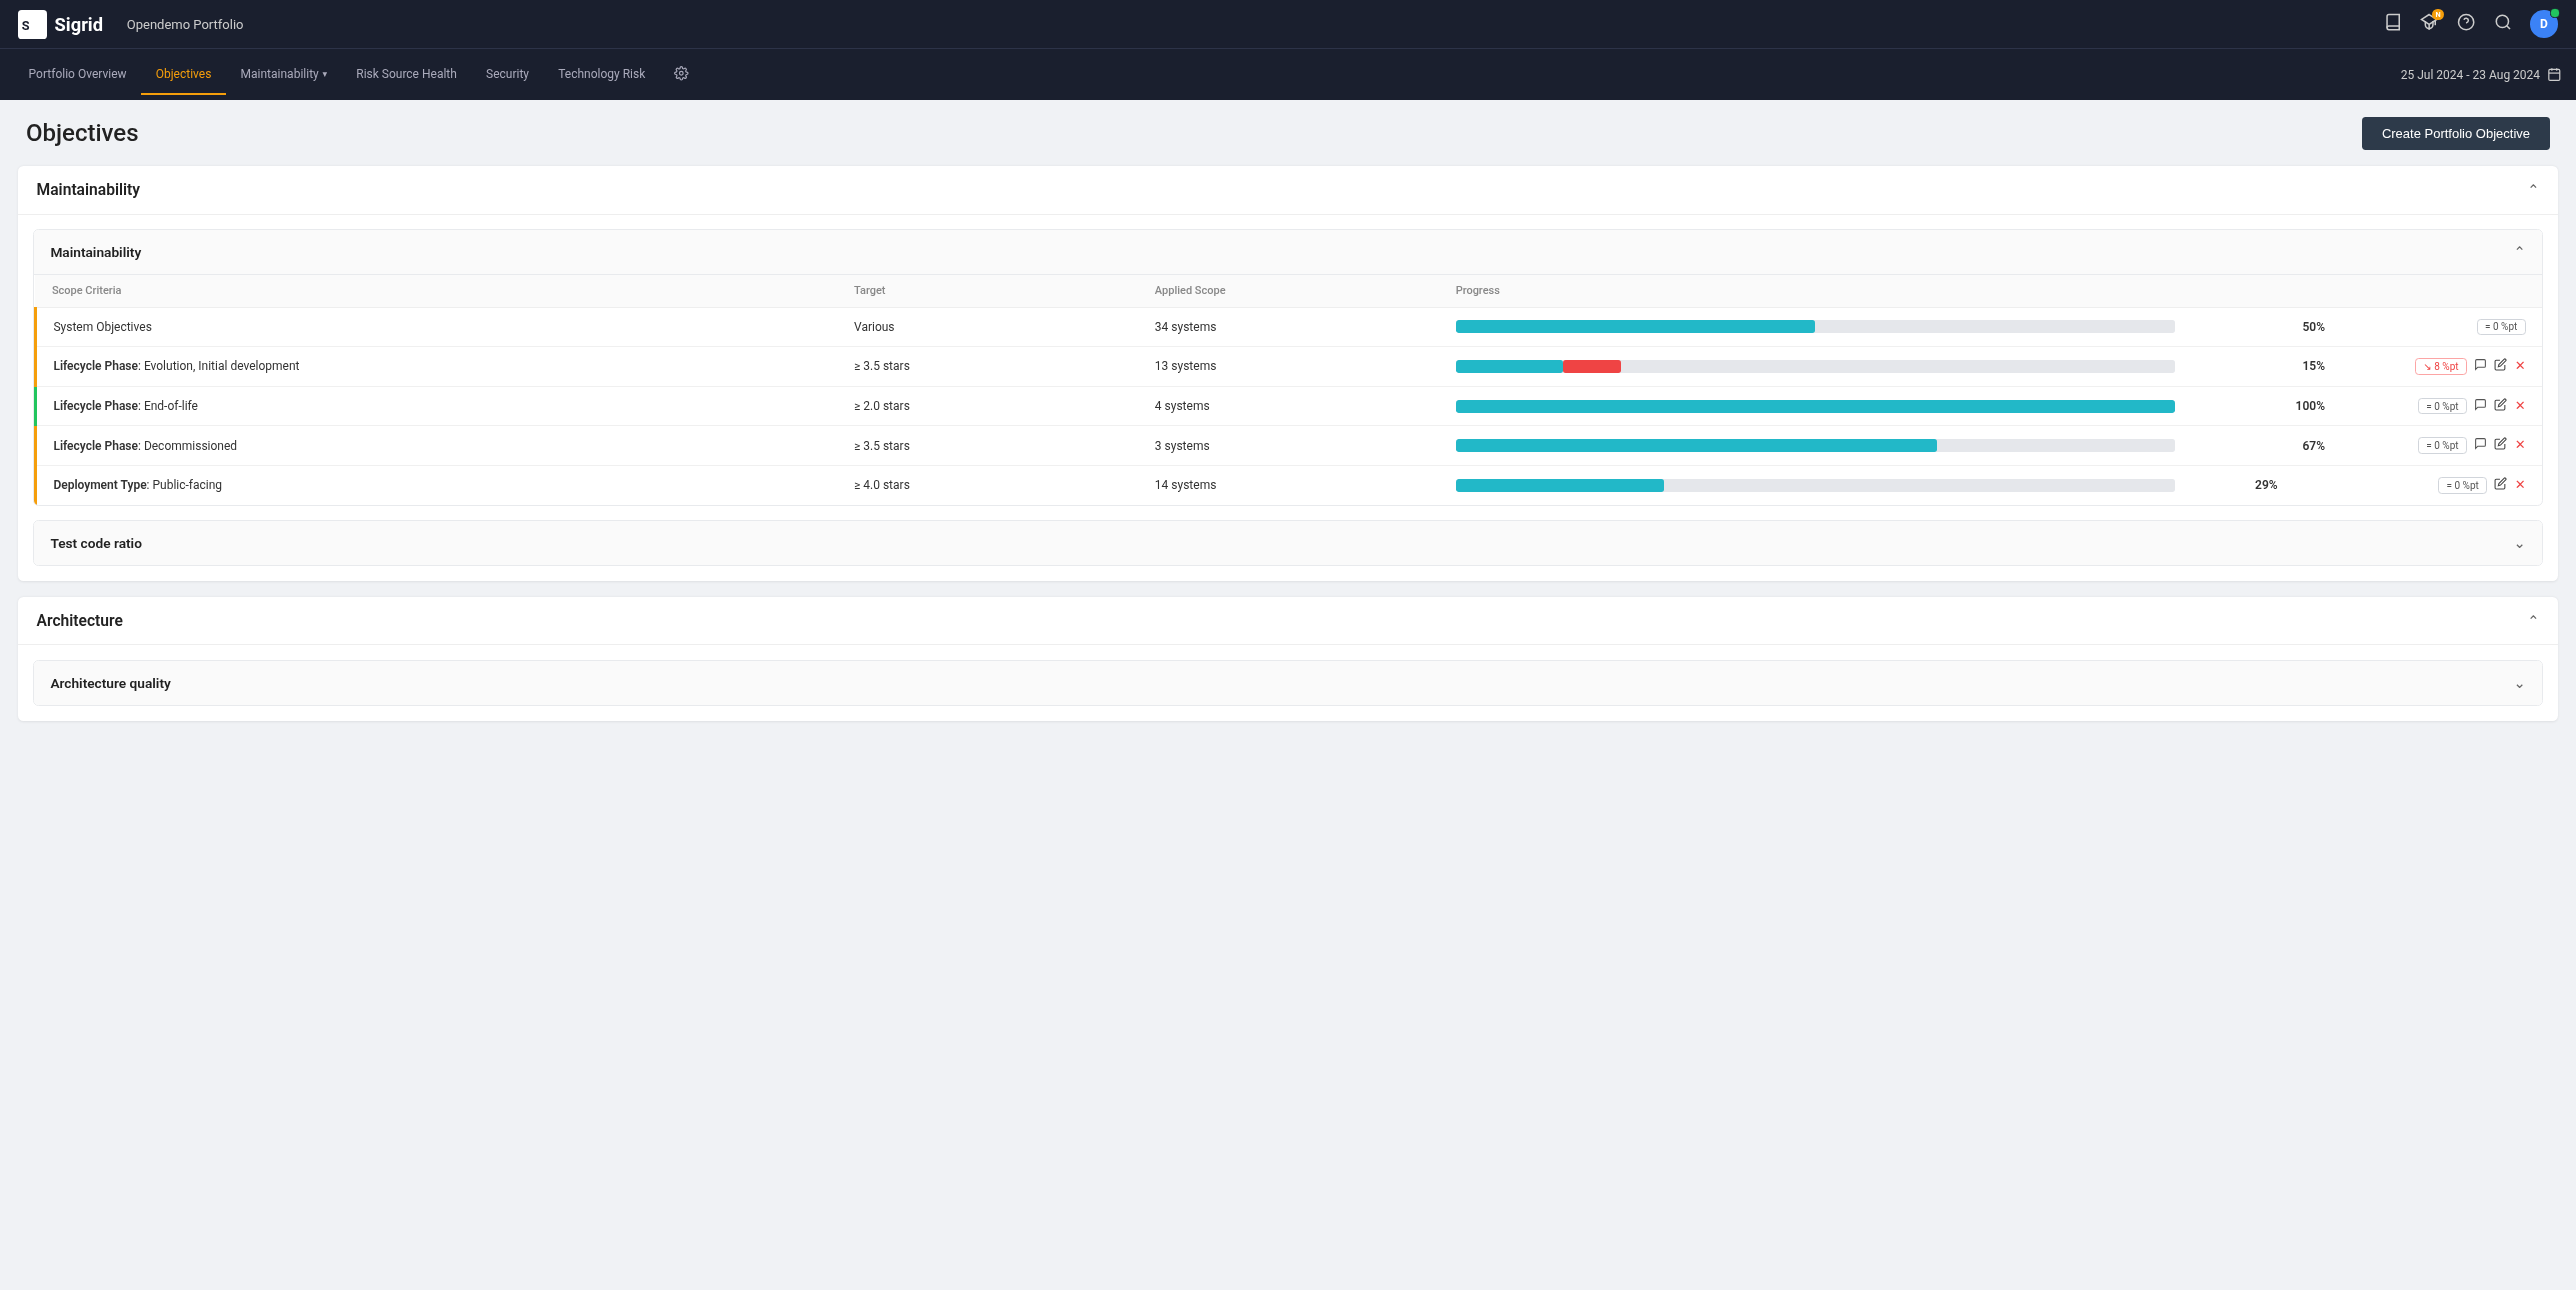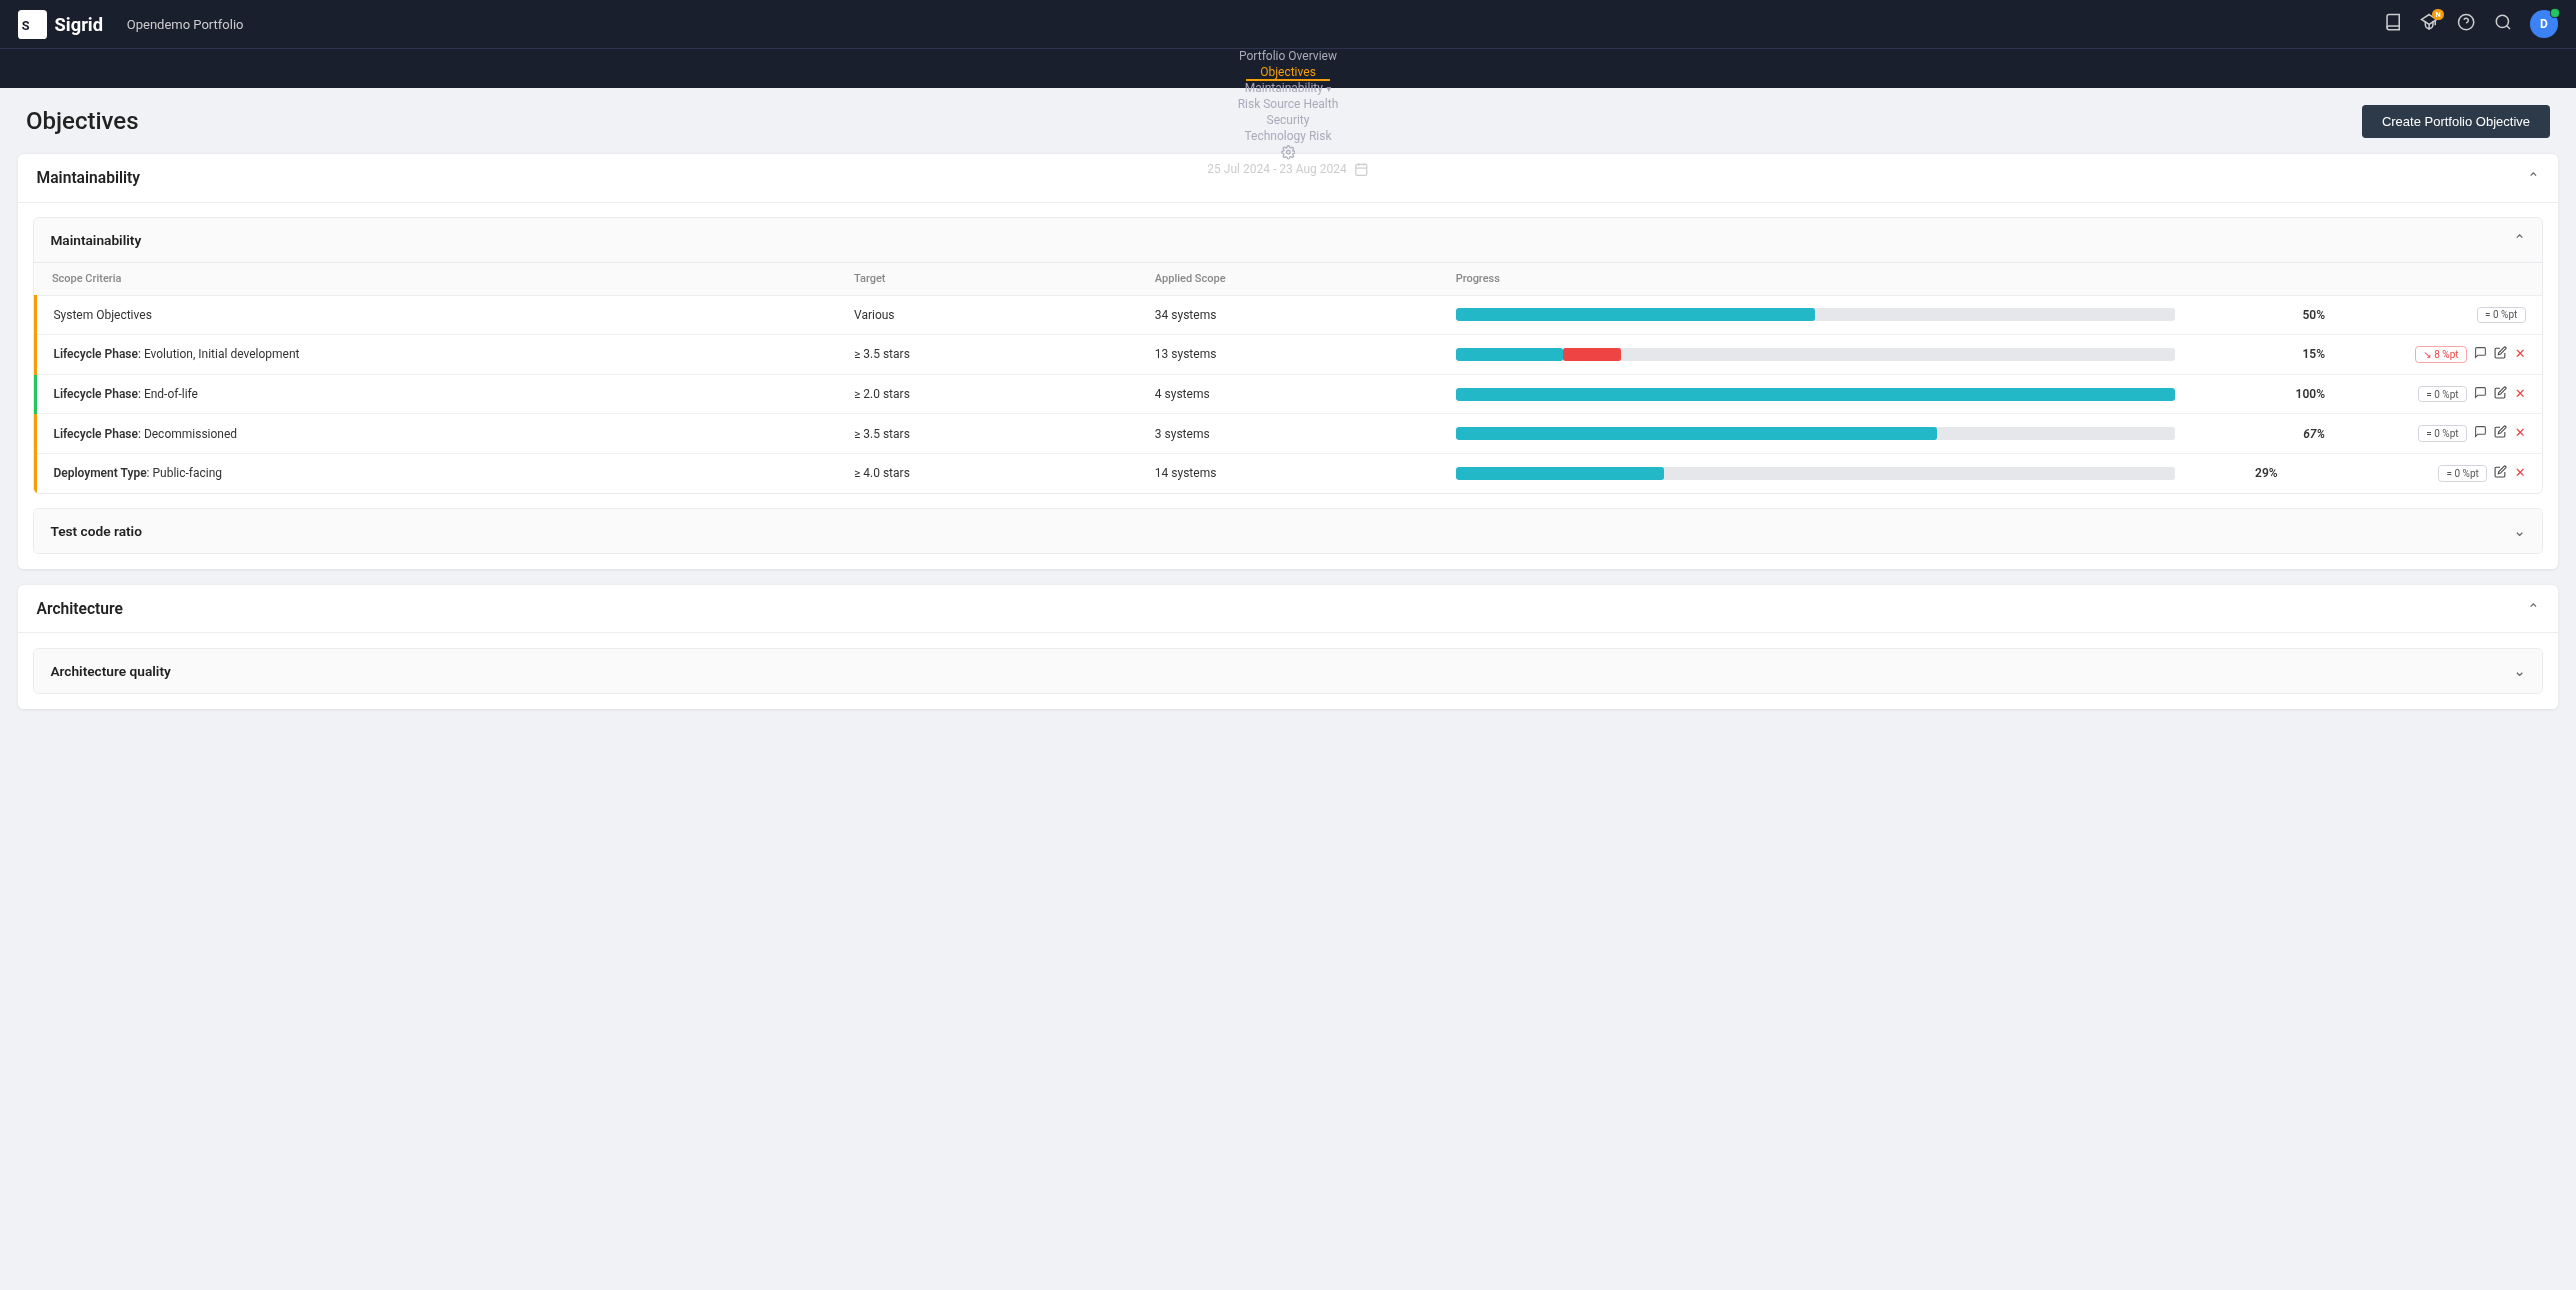--- a/index.html
+++ b/index.html
@@ -80,24 +80,23 @@
       background: #22c55e;
       border: 1.8px solid #1a1f2e;
     }
 
     
     .subnav {
       background: #1a1f2e;
       border-top: 0.9px solid #2d3348;
       display: flex;
       align-items: center;
-      padding: 0 20px;
-      height: 40px;
+      padding: 0 14px;
+      height: 52px;
       gap: 0;
-      flex-direction: column;
     }
     .subnav-item {
       color: #aab;
       font-size: 12px;
       padding: 0 14.6px;
       height: 40px;
       display: flex;
       align-items: center;
       cursor: pointer;
       border-bottom: 2.7px solid transparent;
@@ -503,21 +502,21 @@
             <td style="border-left: 3.7px solid #f59e0b;">
               <span class="bold">Lifecycle Phase</span><span>: Decommissioned</span>
             </td>
             <td>≥ 3.5 stars</td>
             <td>3 systems</td>
             <td>
               <div class="progress-bar-container">
                 <div class="progress-fill progress-fill-teal" style="width:67%"></div>
               </div>
             </td>
-            <td style="text-align:right; font-weight:600; font-size:12px;font-style:italic;">
+            <td style="text-align:right; font-weight:600; font-size:12px;">
               <span>67%</span>
             </td>
             <td>
               <div class="action-icons">
                 <span class="change-badge">= 0 %pt</span>
                 <span class="action-icon comment" title="Comment">
                   <svg width="13" height="13" viewBox="0 0 24 24" fill="none" stroke="currentColor" stroke-width="2">
                       <path d="M21 15a2 2 0 0 1-2 2H7l-4 4V5a2 2 0 0 1 2-2h14a2 2 0 0 1 2 2z"></path>
                     </svg>
                 </span>

